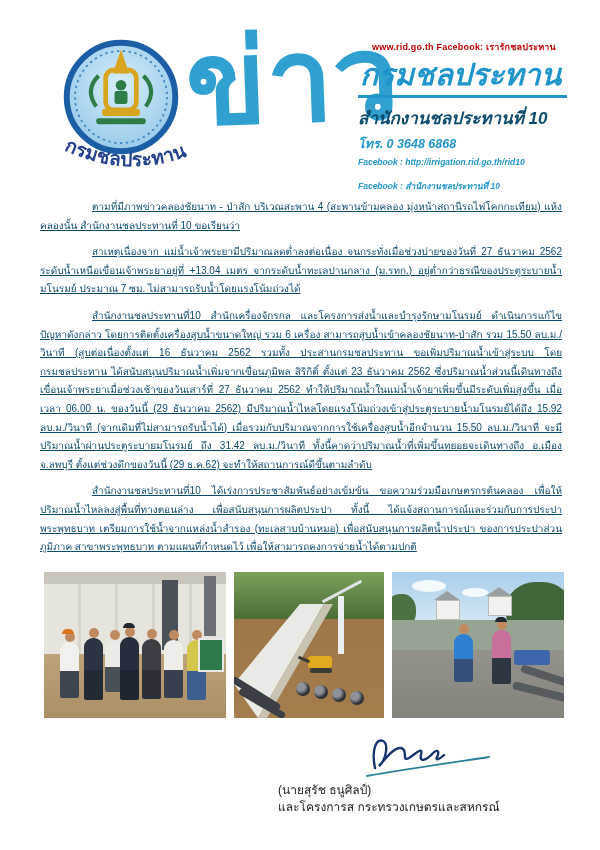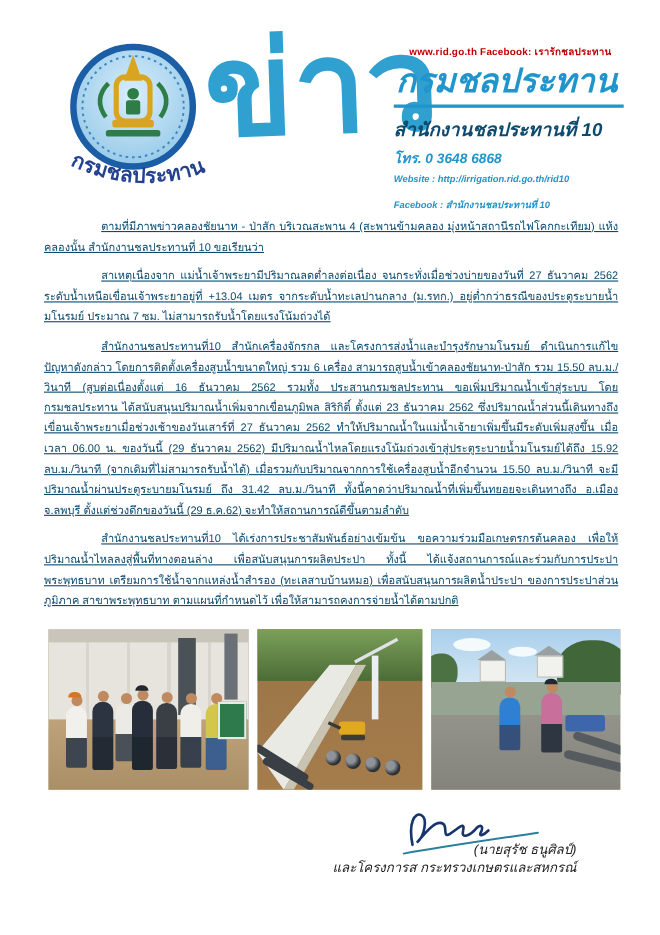--- a/index.html
+++ b/index.html
@@ -89,21 +89,21 @@
   .p3 .roof{position:absolute;width:0;height:0;border-left:13px solid transparent;
            border-right:13px solid transparent;border-bottom:9px solid #9aa0a2;}
   .p3 .bank{position:absolute;left:0;top:78px;width:100%;height:68px;
            background:linear-gradient(#94938b,#85847c);}
   .p3 .tarp{position:absolute;left:122px;top:78px;width:36px;height:15px;border-radius:3px;
            background:#3e66ad;}
   .p3 .pipe-long{position:absolute;background:#565b5f;border-radius:4px;}
 
   
   .sig-mark{position:absolute;left:345px;top:732px;width:150px;height:52px;}
-  .sig-text{position:absolute;left:278px;top:764px;width:246px;text-align:right;font-style:italic;}
+  .sig-text{position:absolute;left:278px;top:782px;width:246px;text-align:left;}
   .sig-text div{font-size:12px;line-height:17px;color:#222222;}
 </style>
 </head>
 <body>
 
 <div class="page">
 
   <div class="logo">
     <div class="seal">
       <svg viewBox="0 0 100 100">
@@ -131,21 +131,21 @@
     </svg>
   </div>
 
   <div class="news-word">ข่าว</div>
 
   <div class="hright">
     <div class="redline">www.rid.go.th Facebook: เรารักชลประทาน</div>
     <div><span class="script">กรมชลประทาน</span></div>
     <div class="office">สำนักงานชลประทานที่ 10</div>
     <div class="phone">โทร. 0 3648 6868</div>
-    <div class="web">Website : http://irrigation.rid.go.th/rid10</div>
+    <div class="web">Facebook : http://irrigation.rid.go.th/rid10</div>
     <div class="fb">Facebook : สำนักงานชลประทานที่ 10</div>
   </div>
 
 
   <div class="paras">
     <p>ตามที่มีภาพข่าวคลองชัยนาท - ป่าสัก บริเวณสะพาน 4 (สะพานข้ามคลอง มุ่งหน้าสถานีรถไฟโคกกะเทียม) แห้งคลองนั้น สำนักงานชลประทานที่ 10 ขอเรียนว่า</p>
     <p>สาเหตุเนื่องจาก แม่น้ำเจ้าพระยามีปริมาณลดต่ำลงต่อเนื่อง จนกระทั่งเมื่อช่วงบ่ายของวันที่ 27 ธันวาคม 2562 ระดับน้ำเหนือเขื่อนเจ้าพระยาอยู่ที่ +13.04 เมตร จากระดับน้ำทะเลปานกลาง (ม.รทก.) อยู่ต่ำกว่าธรณีของประตูระบายน้ำมโนรมย์ ประมาณ 7 ซม. ไม่สามารถรับน้ำโดยแรงโน้มถ่วงได้</p>
     <p>สำนักงานชลประทานที่10 สำนักเครื่องจักรกล และโครงการส่งน้ำและบำรุงรักษามโนรมย์ ดำเนินการแก้ไขปัญหาดังกล่าว โดยการติดตั้งเครื่องสูบน้ำขนาดใหญ่ รวม 6 เครื่อง สามารถสูบน้ำเข้าคลองชัยนาท-ป่าสัก รวม 15.50 ลบ.ม./วินาที (สูบต่อเนื่องตั้งแต่ 16 ธันวาคม 2562 รวมทั้ง ประสานกรมชลประทาน ขอเพิ่มปริมาณน้ำเข้าสู่ระบบ โดยกรมชลประทาน ได้สนับสนุนปริมาณน้ำเพิ่มจากเขื่อนภูมิพล สิริกิติ์ ตั้งแต่ 23 ธันวาคม 2562 ซึ่งปริมาณน้ำส่วนนี้เดินทางถึงเขื่อนเจ้าพระยาเมื่อช่วงเช้าของวันเสาร์ที่ 27 ธันวาคม 2562 ทำให้ปริมาณน้ำในแม่น้ำเจ้ายาเพิ่มขึ้นมีระดับเพิ่มสูงขึ้น เมื่อเวลา 06.00 น. ของวันนี้ (29 ธันวาคม 2562) มีปริมาณน้ำไหลโดยแรงโน้มถ่วงเข้าสู่ประตูระบายน้ำมโนรมย์ได้ถึง 15.92 ลบ.ม./วินาที (จากเดิมที่ไม่สามารถรับน้ำได้) เมื่อรวมกับปริมาณจากการใช้เครื่องสูบน้ำอีกจำนวน 15.50 ลบ.ม./วินาที จะมีปริมาณน้ำผ่านประตูระบายมโนรมย์ ถึง 31.42 ลบ.ม./วินาที ทั้งนี้คาดว่าปริมาณน้ำที่เพิ่มขึ้นทยอยจะเดินทางถึง อ.เมือง จ.ลพบุรี ตั้งแต่ช่วงดึกของวันนี้ (29 ธ.ค.62) จะทำให้สถานการณ์ดีขึ้นตามลำดับ</p>
     <p>สำนักงานชลประทานที่10 ได้เร่งการประชาสัมพันธ์อย่างเข้มข้น ขอความร่วมมือเกษตรกรต้นคลอง เพื่อให้ปริมาณน้ำไหลลงสู่พื้นที่ทางตอนล่าง เพื่อสนับสนุนการผลิตประปา ทั้งนี้ ได้แจ้งสถานการณ์และร่วมกับการประปาพระพุทธบาท เตรียมการใช้น้ำจากแหล่งน้ำสำรอง (ทะเลสาบบ้านหมอ) เพื่อสนับสนุนการผลิตน้ำประปา ของการประปาส่วนภูมิภาค สาขาพระพุทธบาท ตามแผนที่กำหนดไว้ เพื่อให้สามารถคงการจ่ายน้ำได้ตามปกติ</p>
   </div>

